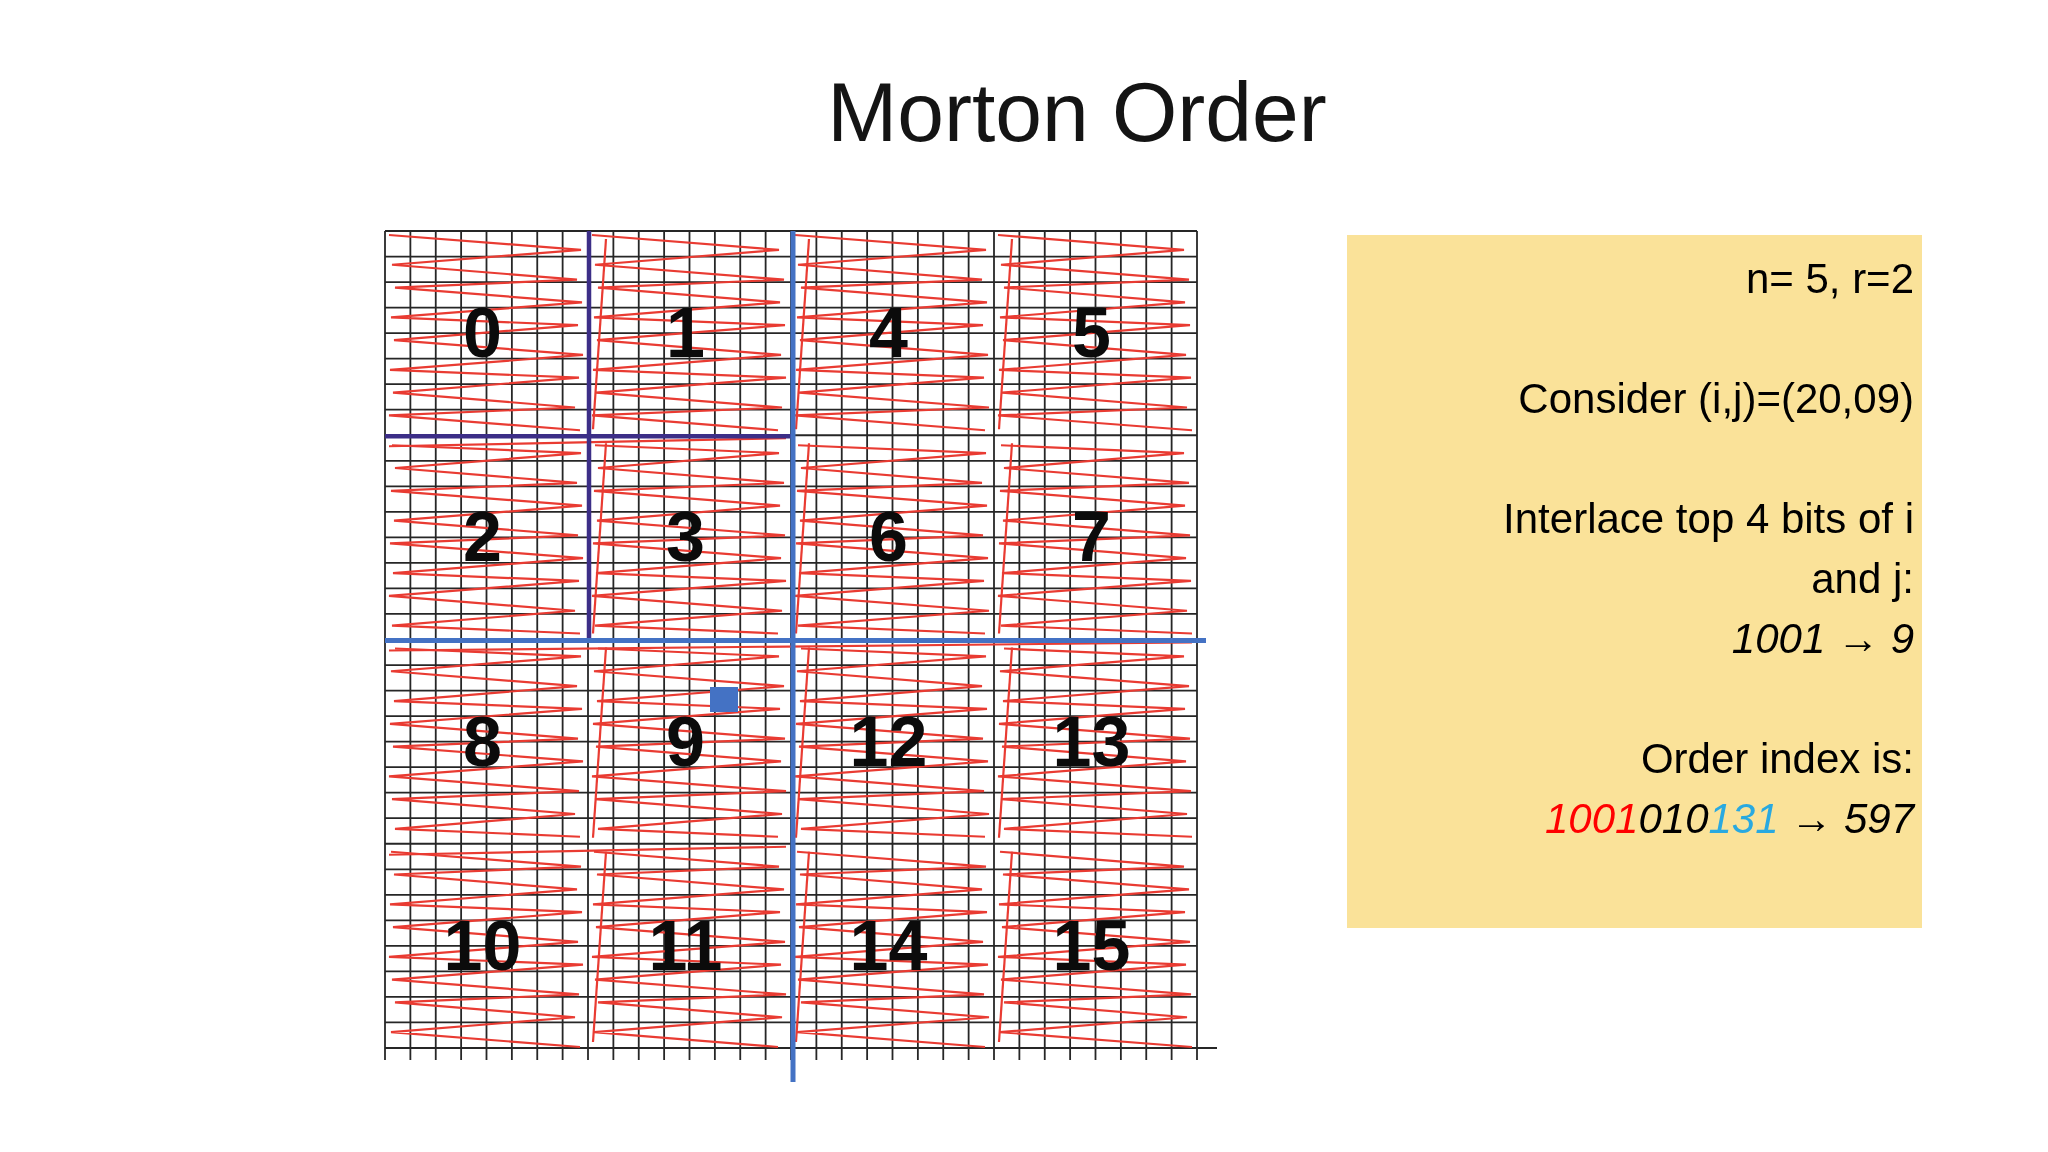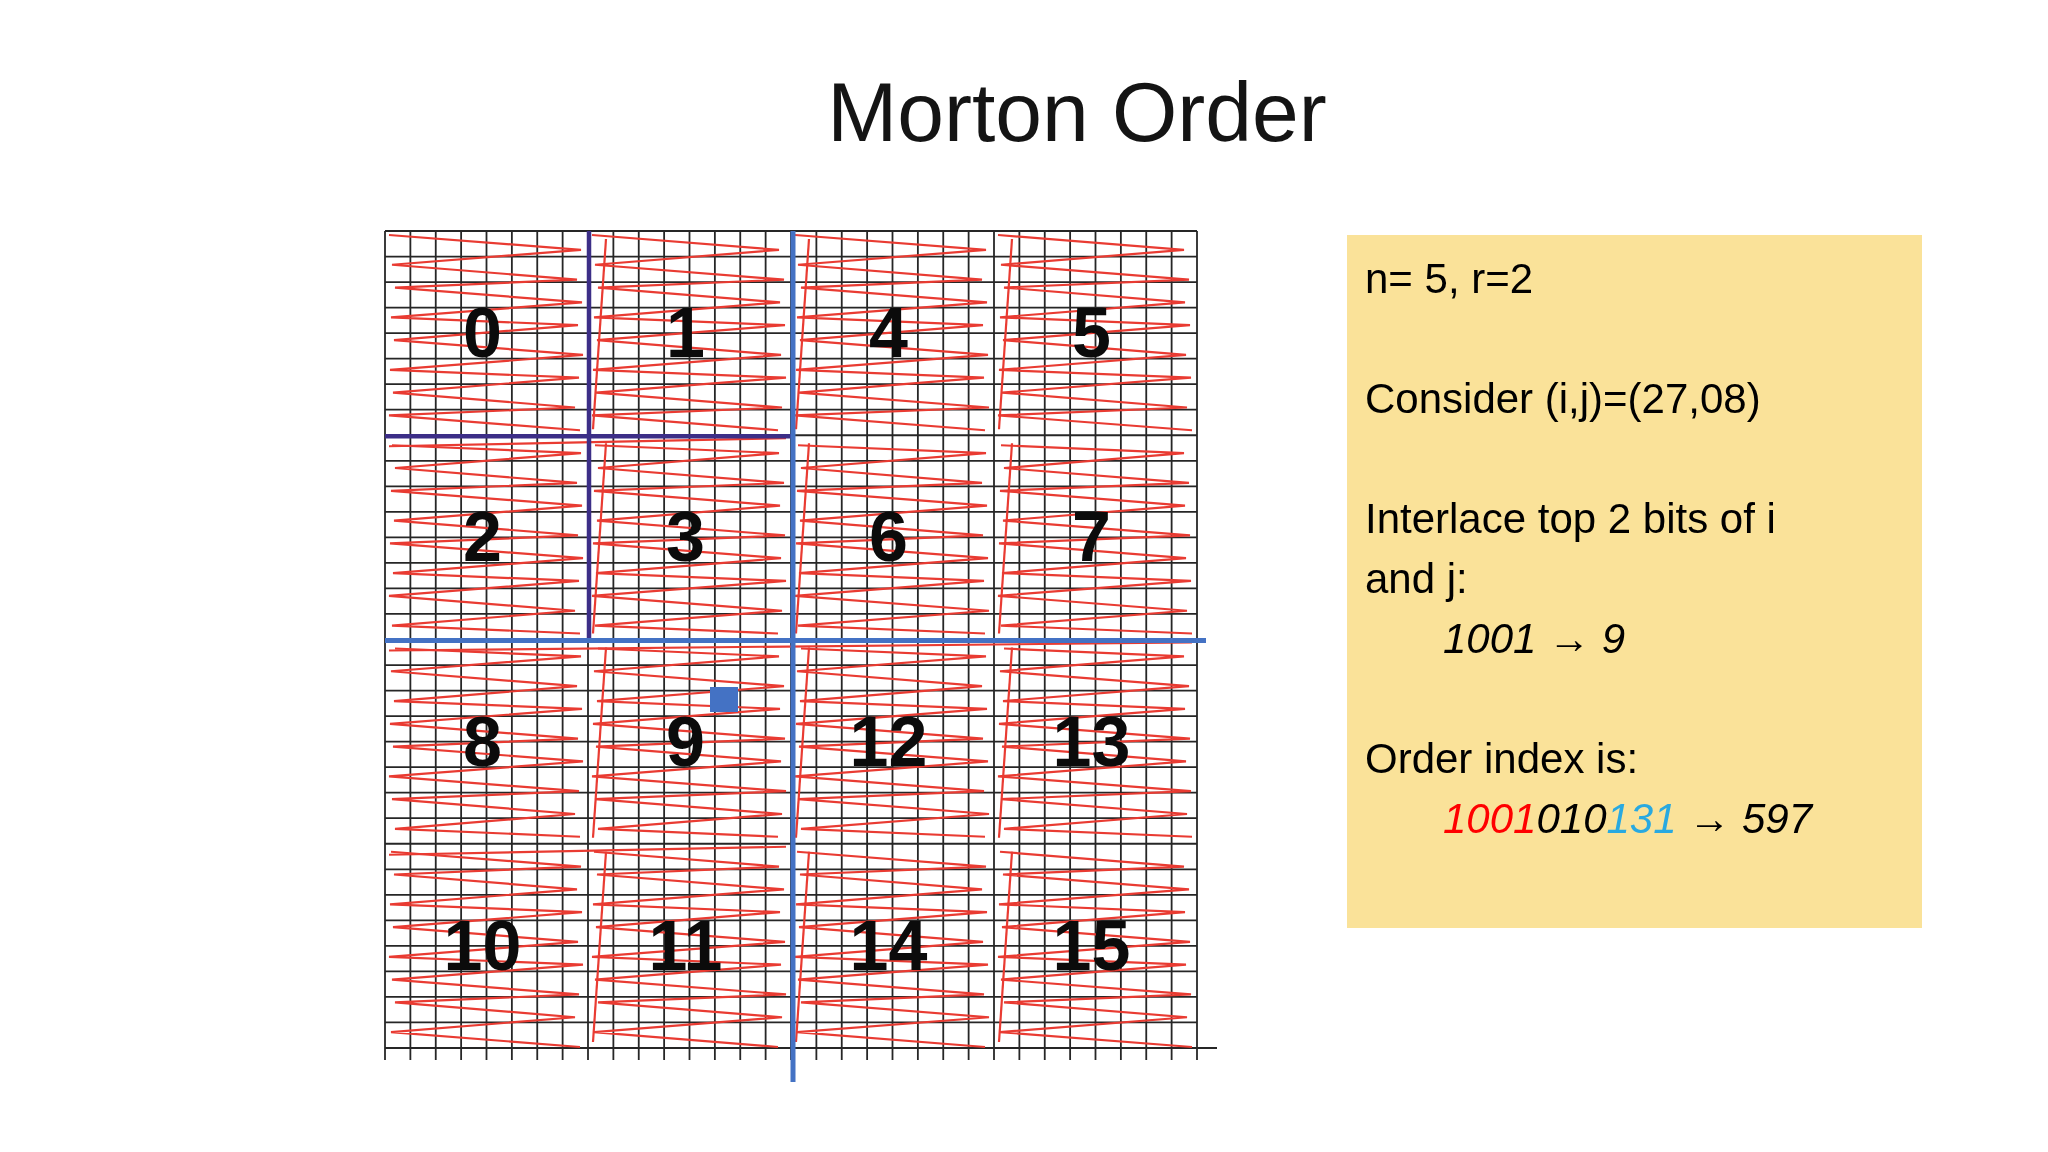--- a/index.html
+++ b/index.html
@@ -140,26 +140,26 @@
       <text x="482.5" y="765.625" text-anchor="middle" fill="#0B0B0B" font-family="&quot;Liberation Sans&quot;, sans-serif" font-size="70" font-weight="700">8</text>
       <text x="685.5" y="765.625" text-anchor="middle" fill="#0B0B0B" font-family="&quot;Liberation Sans&quot;, sans-serif" font-size="70" font-weight="700">9</text>
       <text x="888.5" y="765.625" text-anchor="middle" fill="#0B0B0B" font-family="&quot;Liberation Sans&quot;, sans-serif" font-size="70" font-weight="700">12</text>
       <text x="1091.5" y="765.625" text-anchor="middle" fill="#0B0B0B" font-family="&quot;Liberation Sans&quot;, sans-serif" font-size="70" font-weight="700">13</text>
       <text x="482.5" y="969.875" text-anchor="middle" fill="#0B0B0B" font-family="&quot;Liberation Sans&quot;, sans-serif" font-size="70" font-weight="700">10</text>
       <text x="685.5" y="969.875" text-anchor="middle" fill="#0B0B0B" font-family="&quot;Liberation Sans&quot;, sans-serif" font-size="70" font-weight="700">11</text>
       <text x="888.5" y="969.875" text-anchor="middle" fill="#0B0B0B" font-family="&quot;Liberation Sans&quot;, sans-serif" font-size="70" font-weight="700">14</text>
       <text x="1091.5" y="969.875" text-anchor="middle" fill="#0B0B0B" font-family="&quot;Liberation Sans&quot;, sans-serif" font-size="70" font-weight="700">15</text>
     </svg>
 
-  <div class="infobox" style="background: rgb(250, 226, 153);">
+  <div class="infobox" style="background: rgb(250, 226, 153); text-align: right;">
       <div class="ib-line"><span>n= 5, r=2</span></div>
       <div class="ib-line"></div>
-      <div class="ib-line"><span>Consider (i,j)=(27,08)</span></div>
+      <div class="ib-line"><span>Consider (i,j)=(20,09)</span></div>
       <div class="ib-line"></div>
-      <div class="ib-line"><span>Interlace top 2 bits of i</span></div>
+      <div class="ib-line"><span>Interlace top 4 bits of i</span></div>
       <div class="ib-line"><span>and j:</span></div>
       <div class="ib-line ind"><span>1001 → 9</span></div>
       <div class="ib-line"></div>
       <div class="ib-line"><span>Order index is:</span></div>
       <div class="ib-line ind"><span style="color: rgb(255, 0, 0);">1001</span><span>010</span><span style="color: rgb(41, 169, 224);">131</span><span> → 597</span></div>
     </div>
 
 </div>
 
 </body></html>

